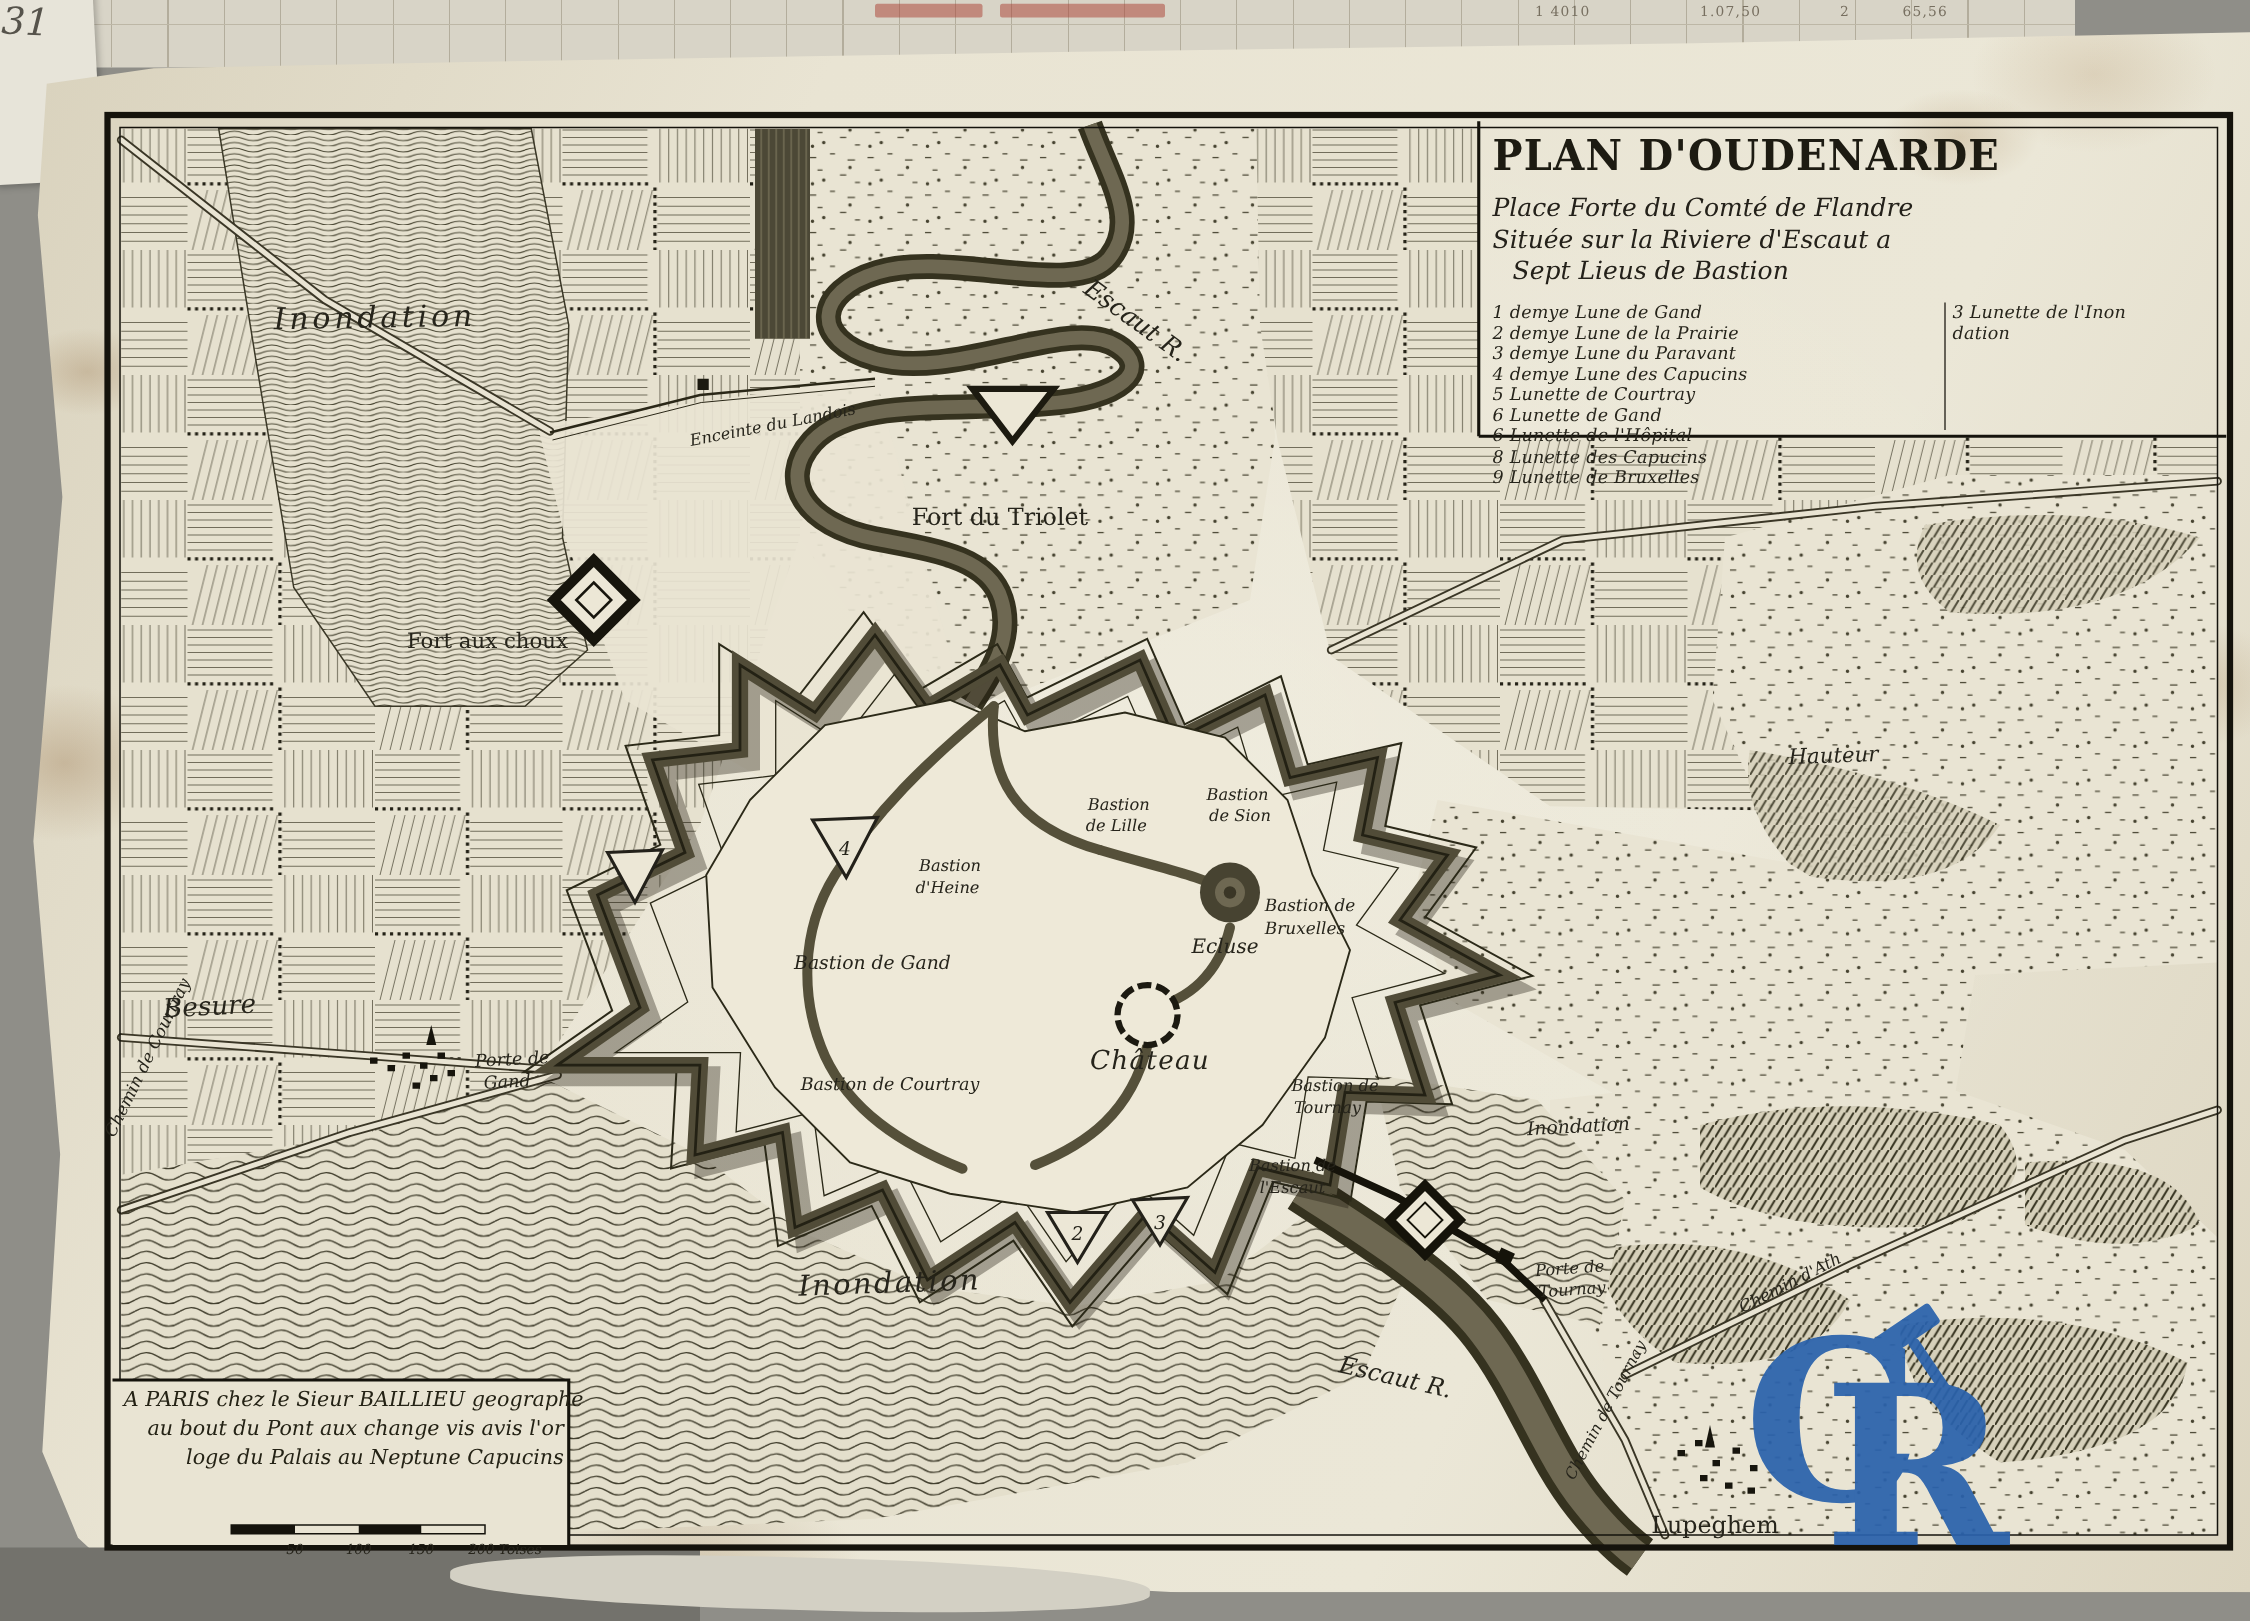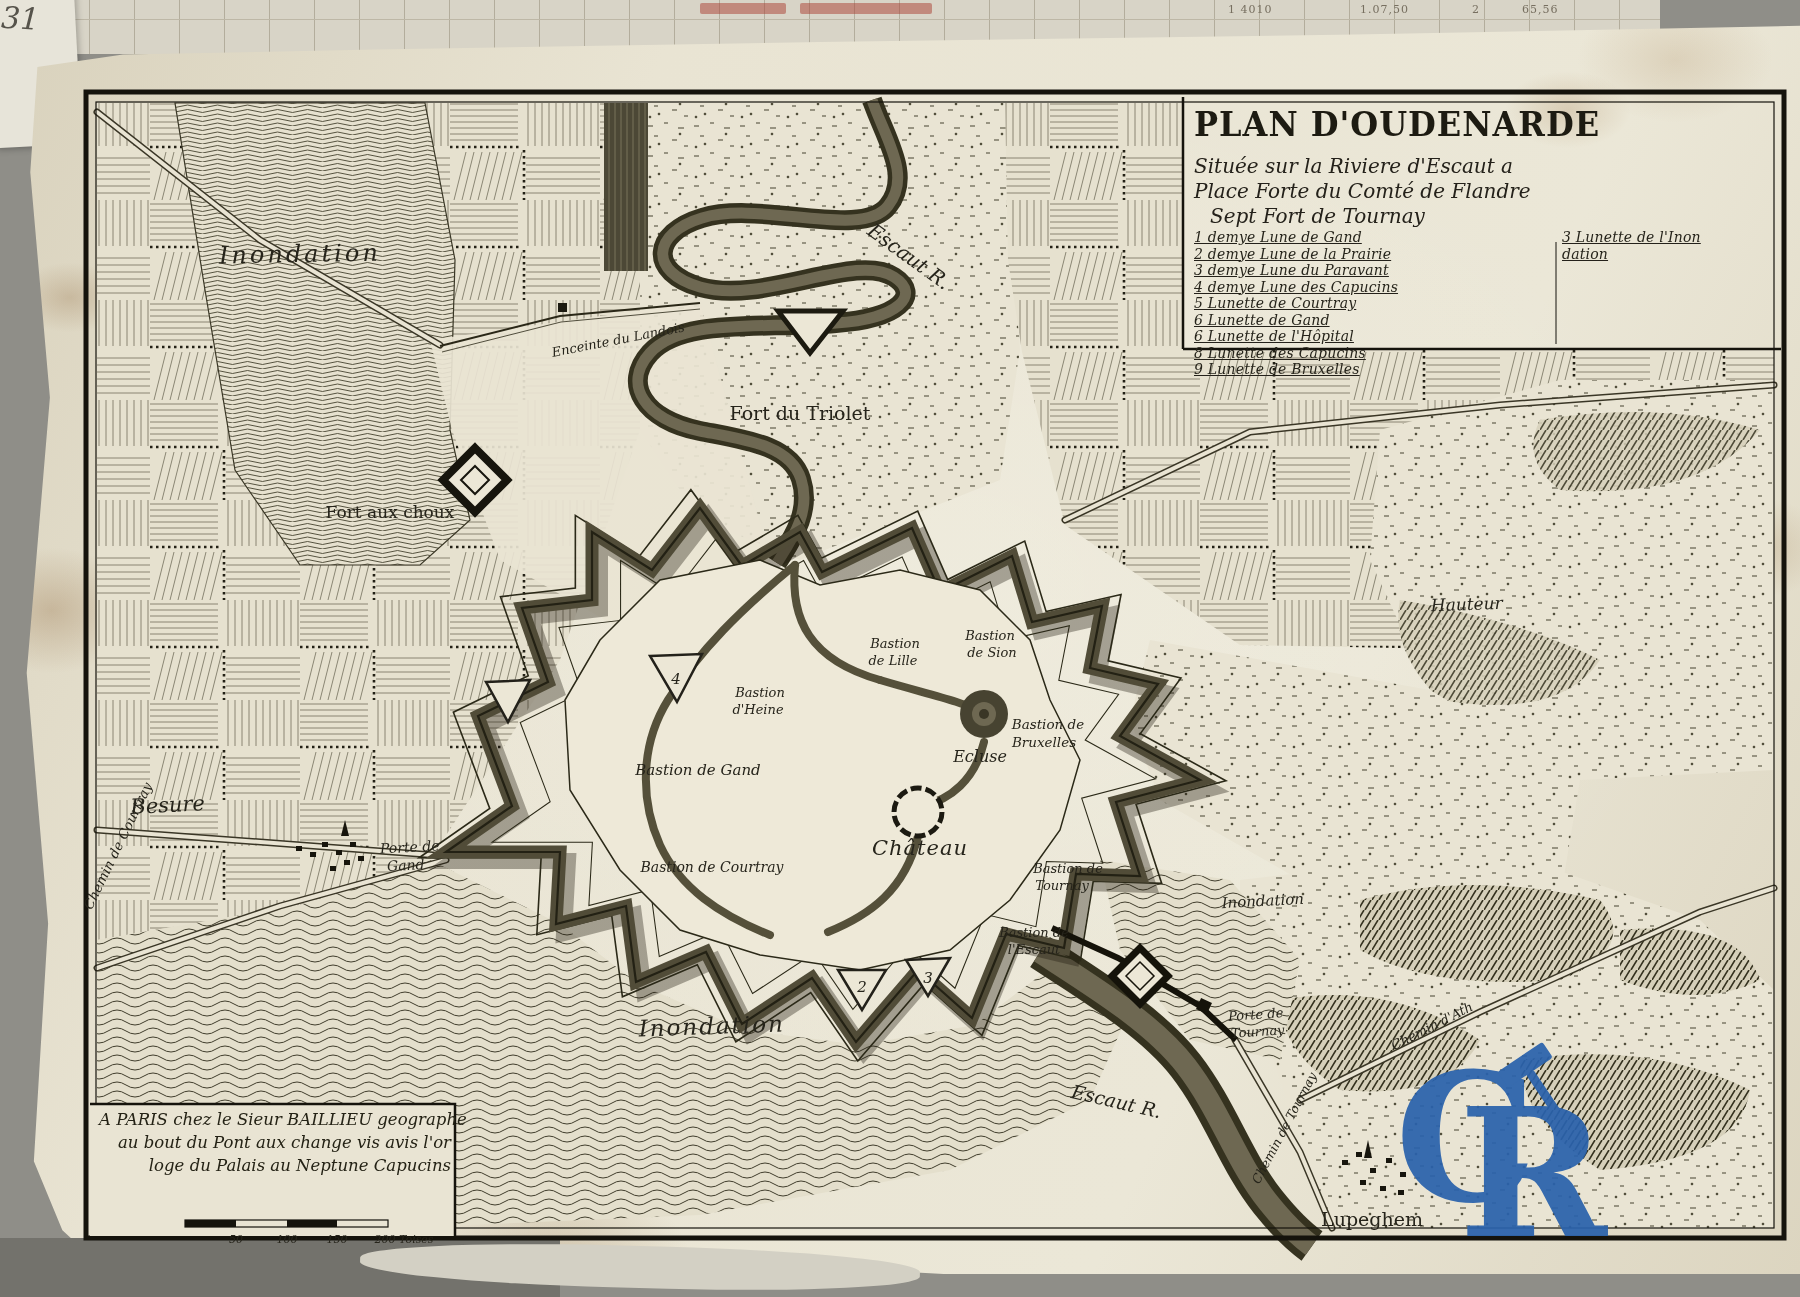--- a/index.html
+++ b/index.html
@@ -39,21 +39,21 @@
   #map{position:absolute;left:0;top:0;z-index:3;}
   .li{font-family:"DejaVu Serif",serif;font-style:italic;fill:#26241b;}
   .lr{font-family:"DejaVu Serif",serif;fill:#26241b;}
 
   
   #title-block{position:absolute;z-index:4;left:1194px;top:104px;width:584px;}
   .map-title{font-size:32px;font-weight:bold;letter-spacing:1px;color:#1d1b12;
              transform:scaleY(1.06);transform-origin:left top;margin:0 0 12px 0;}
   .map-sub{font-size:20px;font-style:italic;line-height:25px;color:#24211a;}
   .map-sub.indent{padding-left:16px;}
-  .legend-wrap{display:flex;text-decoration:underline;}
+  .legend-wrap{display:flex;margin-top:13px;}
   .legend-col-l{width:352px;}
   .legend-col-r{width:190px;padding-left:16px;}
   .legend-item{font-size:14px;font-style:italic;line-height:16.5px;
                letter-spacing:.2px;color:#26241b;white-space:nowrap;}
 
   
   #imprint-block{position:absolute;z-index:4;left:99px;top:1108px;width:352px;text-align:right;}
   .imprint-line{font-size:16.5px;font-style:italic;line-height:23px;color:#242215;
                 white-space:nowrap;}
 
@@ -316,23 +316,23 @@
       <text class="li" x="928" y="983" font-size="15">3</text>
       <text class="li" x="236" y="1243" font-size="11">50</text>
       <text class="li" x="287" y="1243" font-size="11">100</text>
       <text class="li" x="337" y="1243" font-size="11">150</text>
       <text class="li" x="404" y="1243" font-size="11">200 Toises</text>
     </g>
   </svg>
 
   <div id="title-block">
     <div class="map-title">PLAN D'OUDENARDE</div>
+    <div class="map-sub">Place Forte du Comté de Flandre</div>
     <div class="map-sub">Située sur la Riviere d'Escaut a</div>
-    <div class="map-sub">Place Forte du Comté de Flandre</div>
-    <div class="map-sub indent">Sept Fort de Tournay</div>
+    <div class="map-sub indent">Sept Lieus de Bastion</div>
     <div class="legend-wrap">
       <div class="legend-col-l">
         <div class="legend-item">1 demye Lune de Gand</div>
         <div class="legend-item">2 demye Lune de la Prairie</div>
         <div class="legend-item">3 demye Lune du Paravant</div>
         <div class="legend-item">4 demye Lune des Capucins</div>
         <div class="legend-item">5 Lunette de Courtray</div>
         <div class="legend-item">6 Lunette de Gand</div>
         <div class="legend-item">6 Lunette de l'Hôpital</div>
         <div class="legend-item">8 Lunette des Capucins</div>

